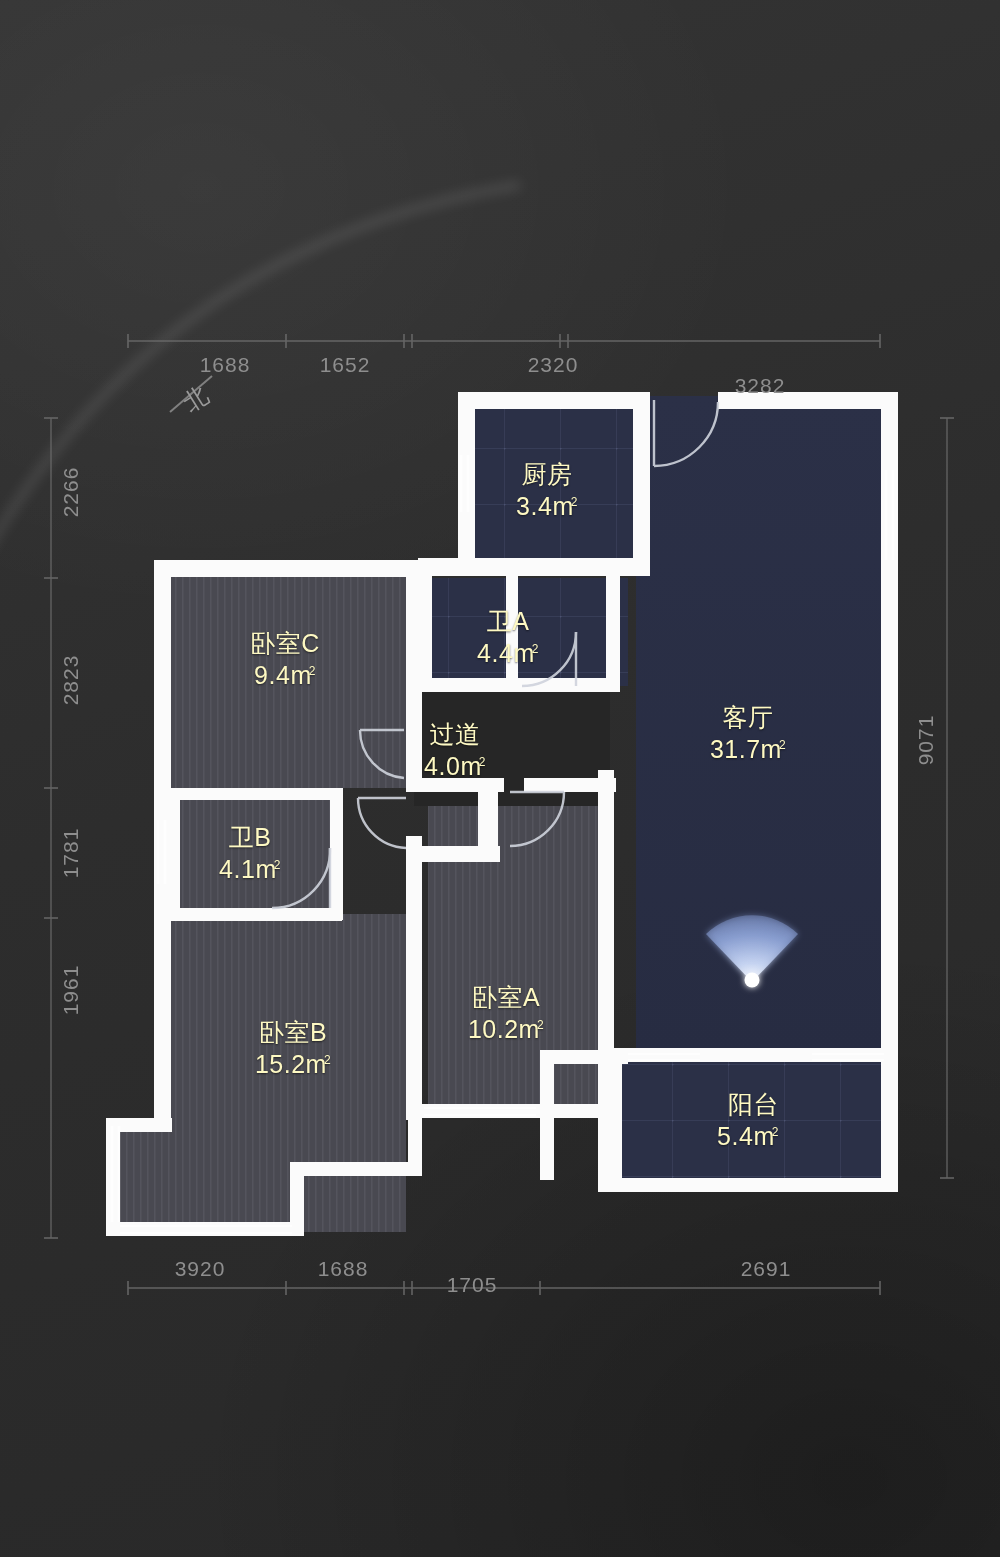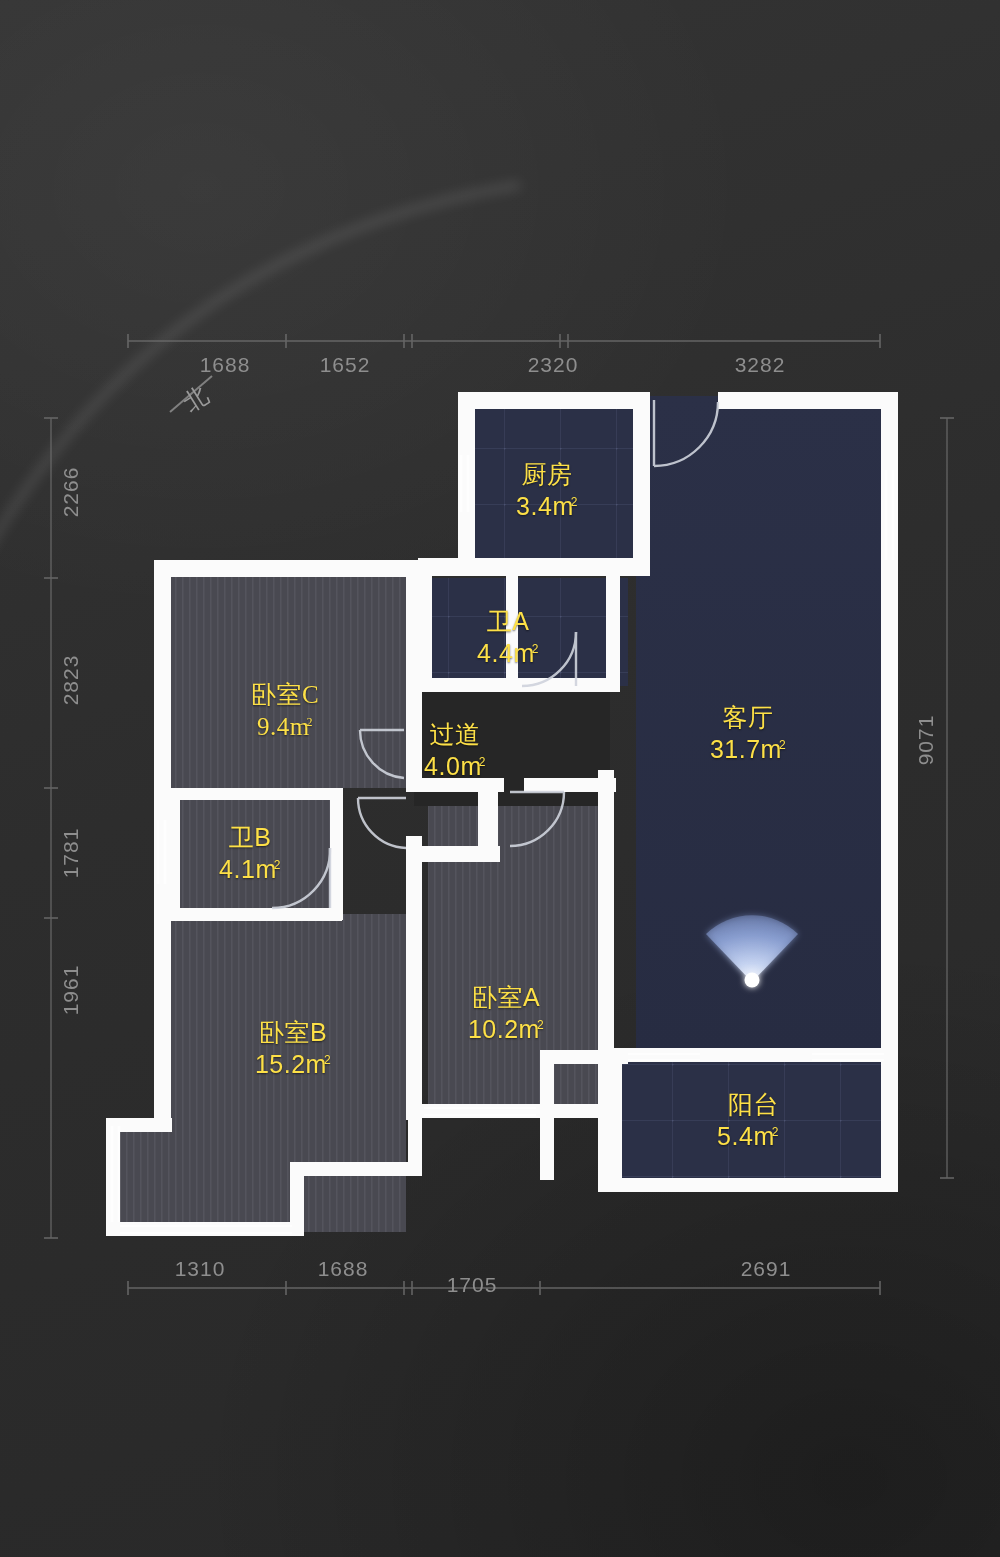--- a/index.html
+++ b/index.html
@@ -30,21 +30,21 @@
       linear-gradient(160deg, #343434 0%, #2d2d2d 45%, #282828 100%);
     pointer-events: none;
   }
   .svg-layer {
     position: absolute;
     left: 0;
     top: 0;
   }
   .lbl {
     position: absolute;
-    color: #fde047;
+    color: #fef9c3;
     text-align: center;
     line-height: 1.28;
     letter-spacing: 0.5px;
     text-shadow: 0 1px 2px rgba(0,0,0,0.55);
     white-space: nowrap;
     transform: translate(-50%, -50%);
     pointer-events: none;
   }
   .lbl .rn {
     display: block;
@@ -313,21 +313,21 @@
   <div class="lbl" style="left:547px; top:490px;">
     <span class="rn">厨房</span>
     <span class="ra"><span>3.4</span><span>m</span><sup>2</sup></span>
   </div>
 
   <div class="lbl" style="left:508px; top:637px;">
     <span class="rn">卫A</span>
     <span class="ra"><span>4.4</span><span>m</span><sup>2</sup></span>
   </div>
 
-  <div class="lbl" style="left:285px; top:711px;font-family:Liberation Serif, serif;">
+  <div class="lbl" style="left:285px; top:659px;">
     <span class="rn">卧室C</span>
     <span class="ra"><span>9.4</span><span>m</span><sup>2</sup></span>
   </div>
 
   <div class="lbl" style="left:455px; top:750px;">
     <span class="rn">过道</span>
     <span class="ra"><span>4.0</span><span>m</span><sup>2</sup></span>
   </div>
 
   <div class="lbl" style="left:250px; top:853px;">
@@ -351,23 +351,23 @@
   </div>
 
   <div class="lbl" style="left:748px; top:1120px;text-align:right;">
     <span class="rn">阳台</span>
     <span class="ra"><span>5.4</span><span>m</span><sup>2</sup></span>
   </div>
 
   <div class="dim" style="left:225px; top:365px;">1688</div>
   <div class="dim" style="left:345px; top:365px;">1652</div>
   <div class="dim" style="left:553px; top:365px;">2320</div>
-  <div class="dim" style="left:760px; top:365px;">3282</div>
-
-  <div class="dim" style="left:200px; top:1269px;">1310</div>
+  <div class="dim" style="left:760px; top:386px;">3282</div>
+
+  <div class="dim" style="left:200px; top:1269px;">3920</div>
   <div class="dim" style="left:343px; top:1269px;">1688</div>
   <div class="dim" style="left:472px; top:1269px;margin-top:16px;">1705</div>
   <div class="dim" style="left:766px; top:1269px;">2691</div>
 
   <div class="dim vert" style="left:71px; top:492px;">2266</div>
   <div class="dim vert" style="left:71px; top:680px;">2823</div>
   <div class="dim vert" style="left:71px; top:853px;">1781</div>
   <div class="dim vert" style="left:71px; top:990px;">1961</div>
 
   <div class="dim vert" style="left:926px; top:740px;">9071</div>

